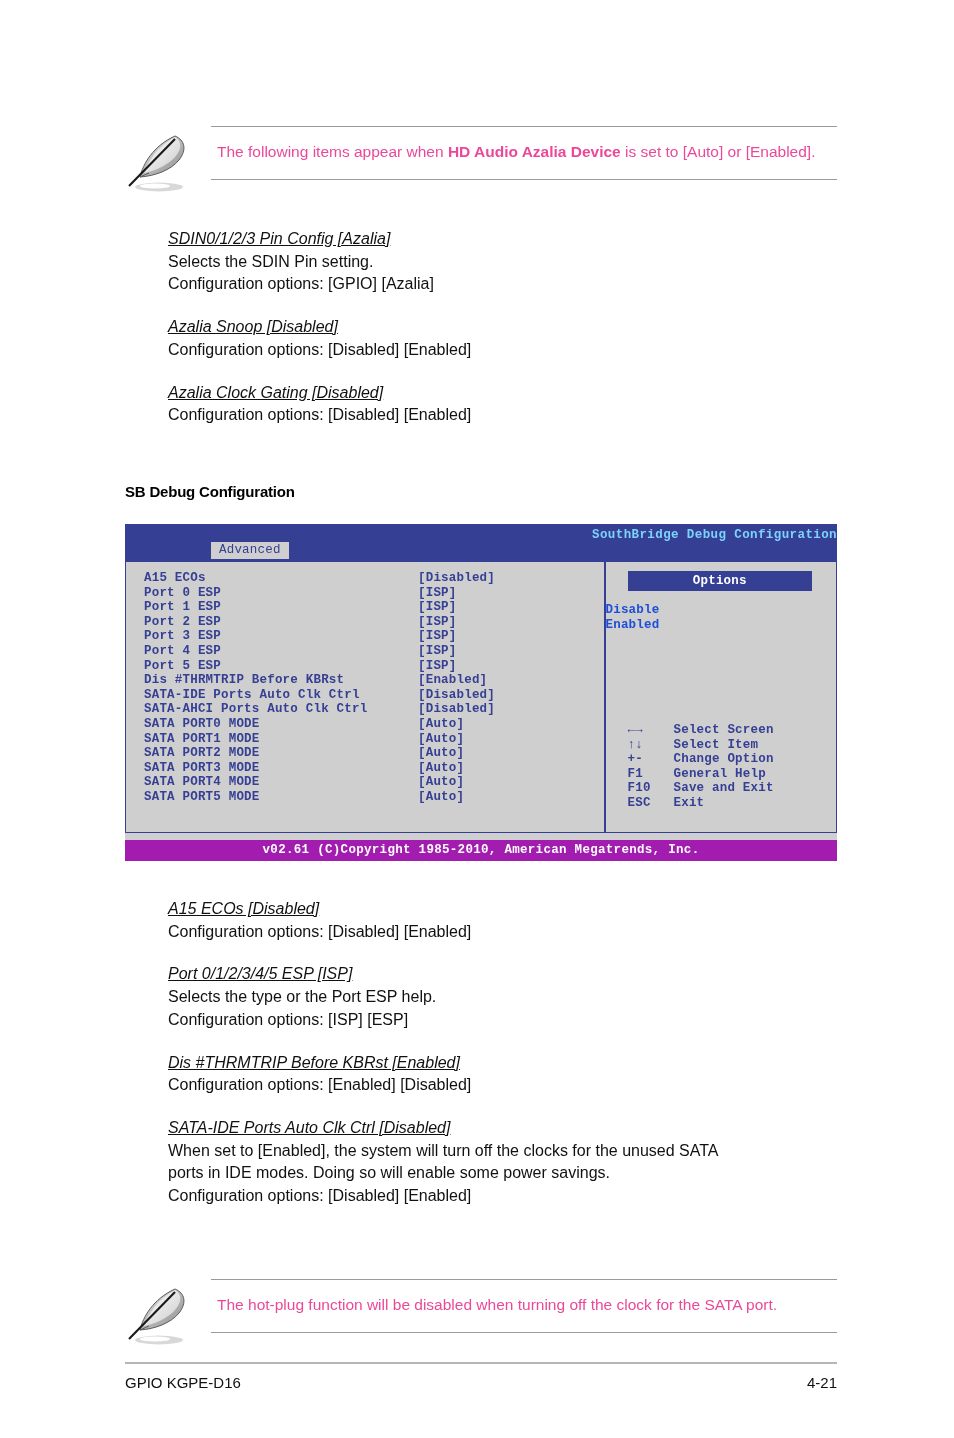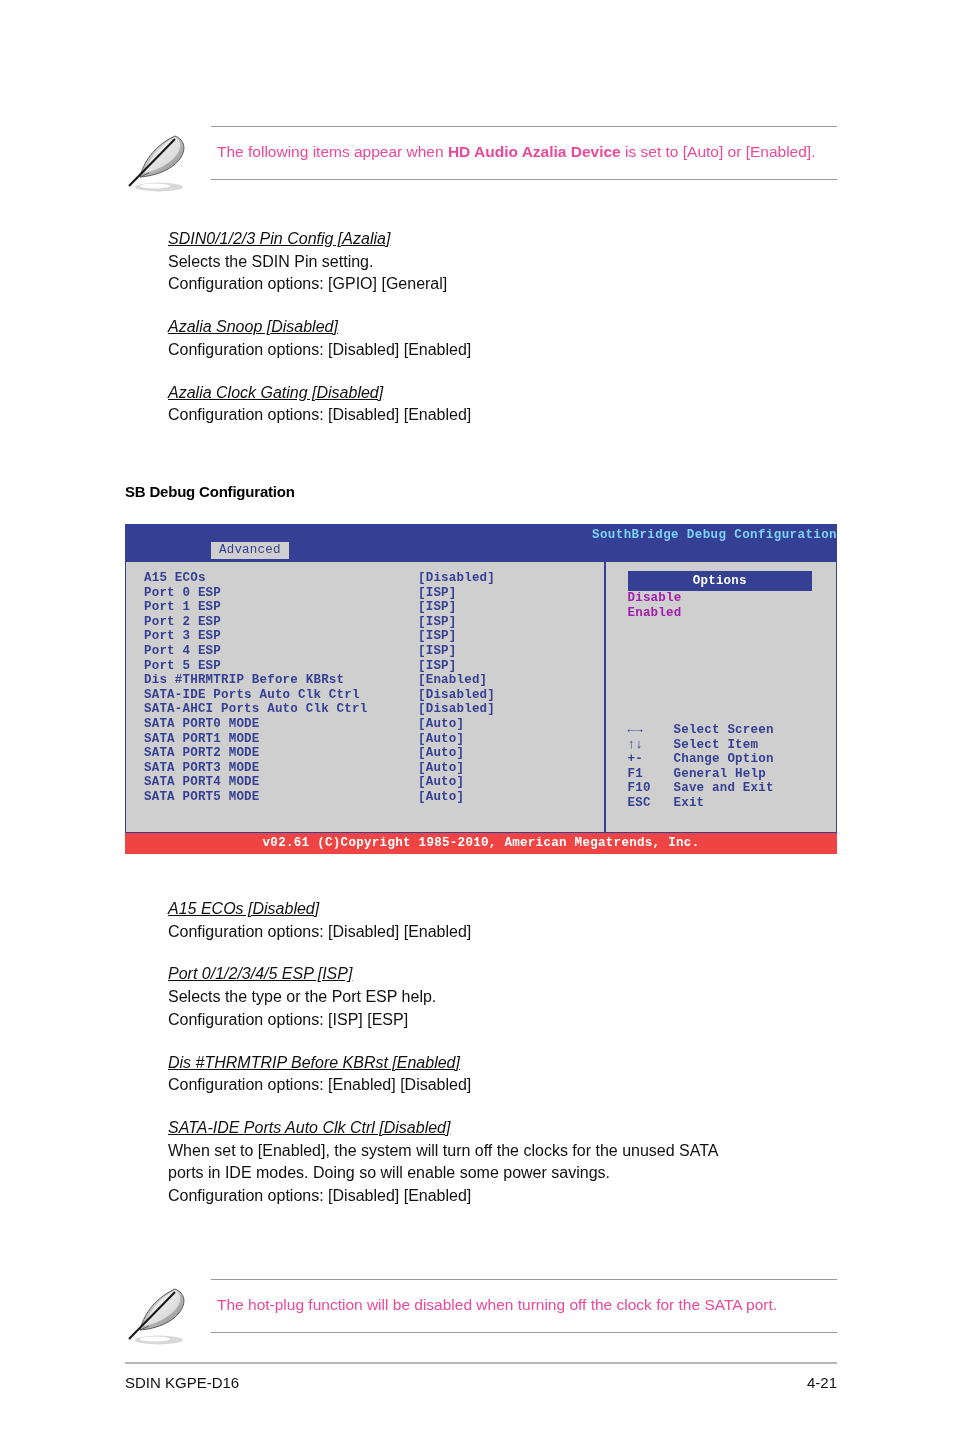--- a/index.html
+++ b/index.html
@@ -145,43 +145,44 @@
 
   .opt-header {
     margin: 0 24px 0 22px;
     background: #353f93;
     color: #ffffff;
     text-align: center;
     padding: 3px 0 3px 0;
     font-weight: bold;
   }
   .opt-list {
-    padding-left: 22px;
-    color: #a21caf;
+    margin-top: 12px;
+    color: #1d4ed8;
   }
   .opt-list div { line-height: 14.6px; white-space: pre; }
   .legend {
     position: absolute;
     left: 22px;
     top: 161px;
     color: #353f93;
   }
   .legend-row {
     display: flex;
     line-height: 14.6px;
     white-space: pre;
   }
   .legend-row .key { flex: 0 0 46px; }
   .bios-footer {
-    background: #ef4444;
+    background: #a21caf;
     color: #ffffff;
     text-align: center;
     padding: 3px 0 4px 0;
     font-weight: bold;
     letter-spacing: 0.3px;
+    margin-top: 7px;
   }
 
   
   .footer-rule {
     position: absolute;
     left: 125px;
     top: 1362px;
     width: 712px;
     height: 1.5px;
     background: #b5b5b5;
@@ -231,21 +232,21 @@
   <div class="note-body">
     <p><span>The following items appear when </span><b>HD Audio Azalia Device</b><span> is set to [Auto] or [Enabled].</span></p>
   </div>
 </div>
 
 <div class="para-block" style="top:228px;">
 
   <div class="para-group">
     <div><span class="para-title">SDIN0/1/2/3 Pin Config [Azalia]</span></div>
     <p class="para-line">Selects the SDIN Pin setting.</p>
-    <p class="para-line">Configuration options: [GPIO] [General]</p>
+    <p class="para-line">Configuration options: [GPIO] [Azalia]</p>
   </div>
 
   <div class="para-group">
     <div><span class="para-title">Azalia Snoop [Disabled]</span></div>
     <p class="para-line">Configuration options: [Disabled] [Enabled]</p>
   </div>
 
   <div class="para-group">
     <div><span class="para-title">Azalia Clock Gating [Disabled]</span></div>
     <p class="para-line">Configuration options: [Disabled] [Enabled]</p>
@@ -421,14 +422,14 @@
       <path d="M4 56 L50 9" stroke="#1a1a1a" stroke-width="2.1" fill="none"></path>
       <path d="M15 47 L24 43" stroke="#5c5c5c" stroke-width="1" fill="none"></path>
     </svg>
   </div>
   <div class="note-body">
     <p>The hot-plug function will be disabled when turning off the clock for the SATA port.</p>
   </div>
 </div>
 
 <div class="footer-rule"></div>
-<div class="footer-left">SDIN KGPE-D16</div>
+<div class="footer-left">GPIO KGPE-D16</div>
 <div class="footer-right">4-21</div>
 
 </body></html>

